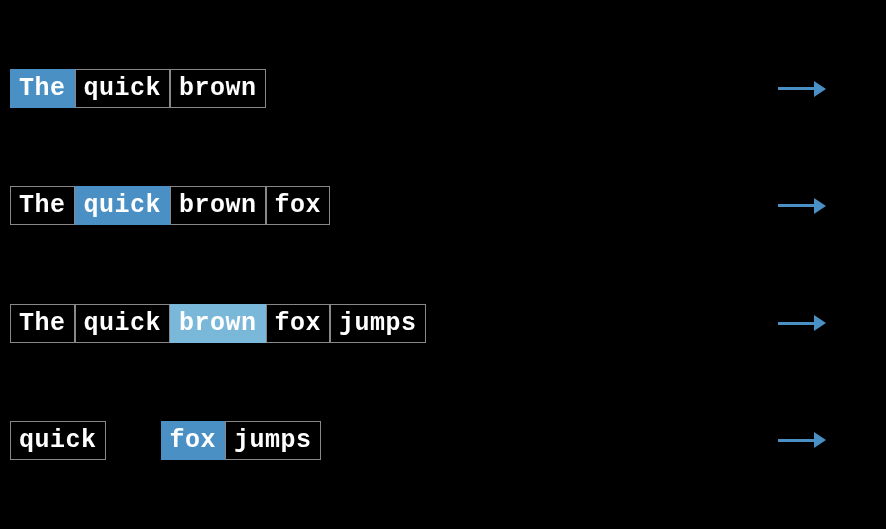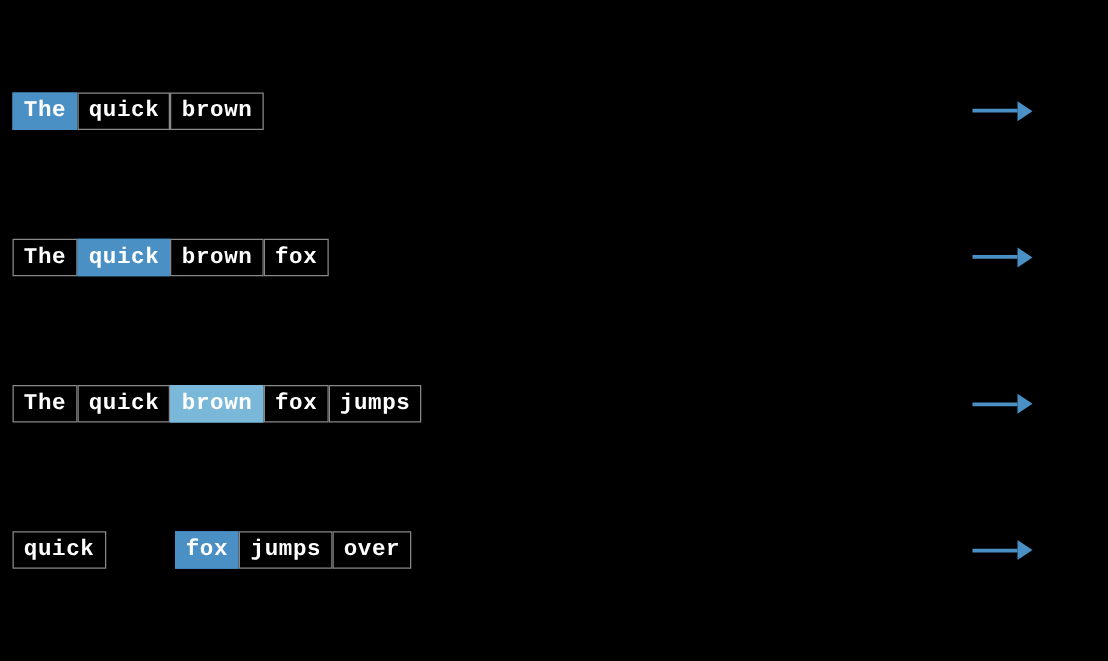--- a/index.html
+++ b/index.html
@@ -29,21 +29,21 @@
 
     .words {
       display: flex;
       align-items: center;
       gap: 0px;
     }
 
     .word {
       border: 1.5px solid #888;
       padding: 4px 8px;
-      font-size: 18px;
+      font-size: 25px;
       font-weight: bold;
       color: #fff;
       background: #000;
       letter-spacing: 0.5px;
       min-width: 40px;
       text-align: left;
     }
 
     .word.highlight-blue {
       background: #4a90c4;
@@ -125,21 +125,20 @@
       <div class="arrow-line"></div>
       <div class="arrow-head"></div>
     </div>
   </div>
 
   <div class="row">
     <div class="words" style="gap:0px;">
       <span class="word" style="margin-right: 55px;">quick</span>
       <span class="word highlight-blue">fox</span>
       <span class="word">jumps</span>
-      <span class="word">over</span>
     </div>
     <div class="arrow arrow-shape">
       <div class="arrow-line"></div>
       <div class="arrow-head"></div>
     </div>
   </div>
 
 </div>
 
 </body></html>

